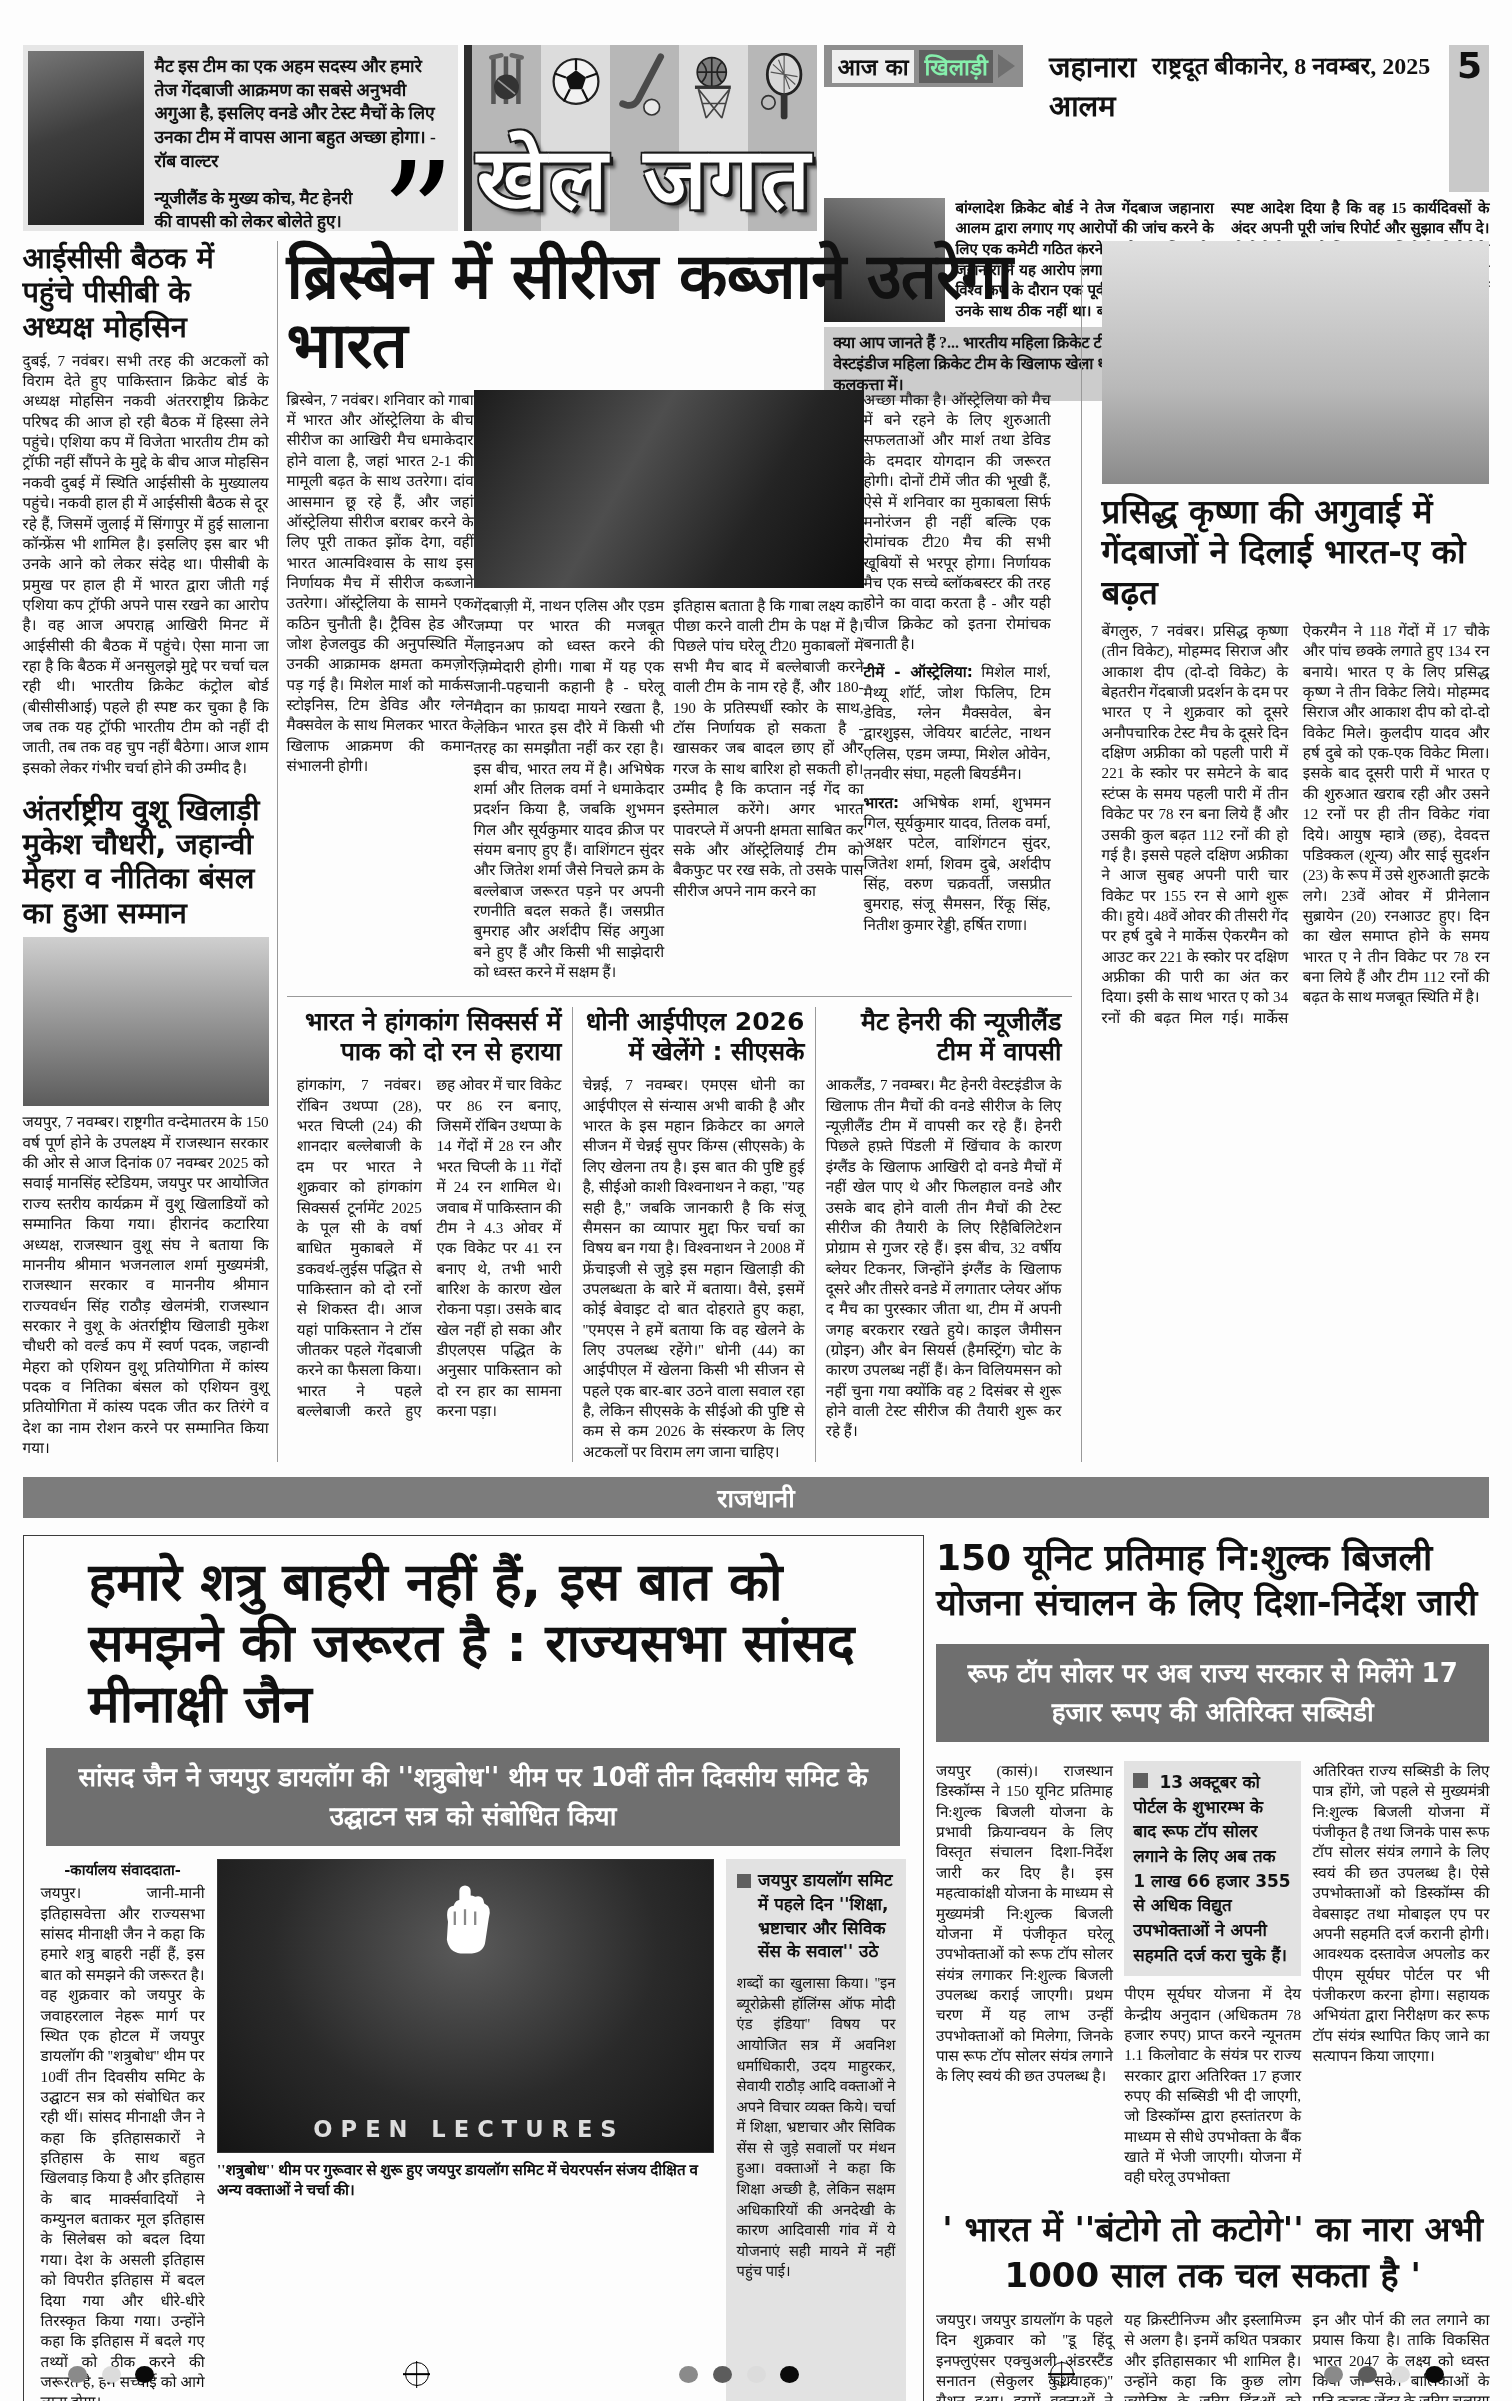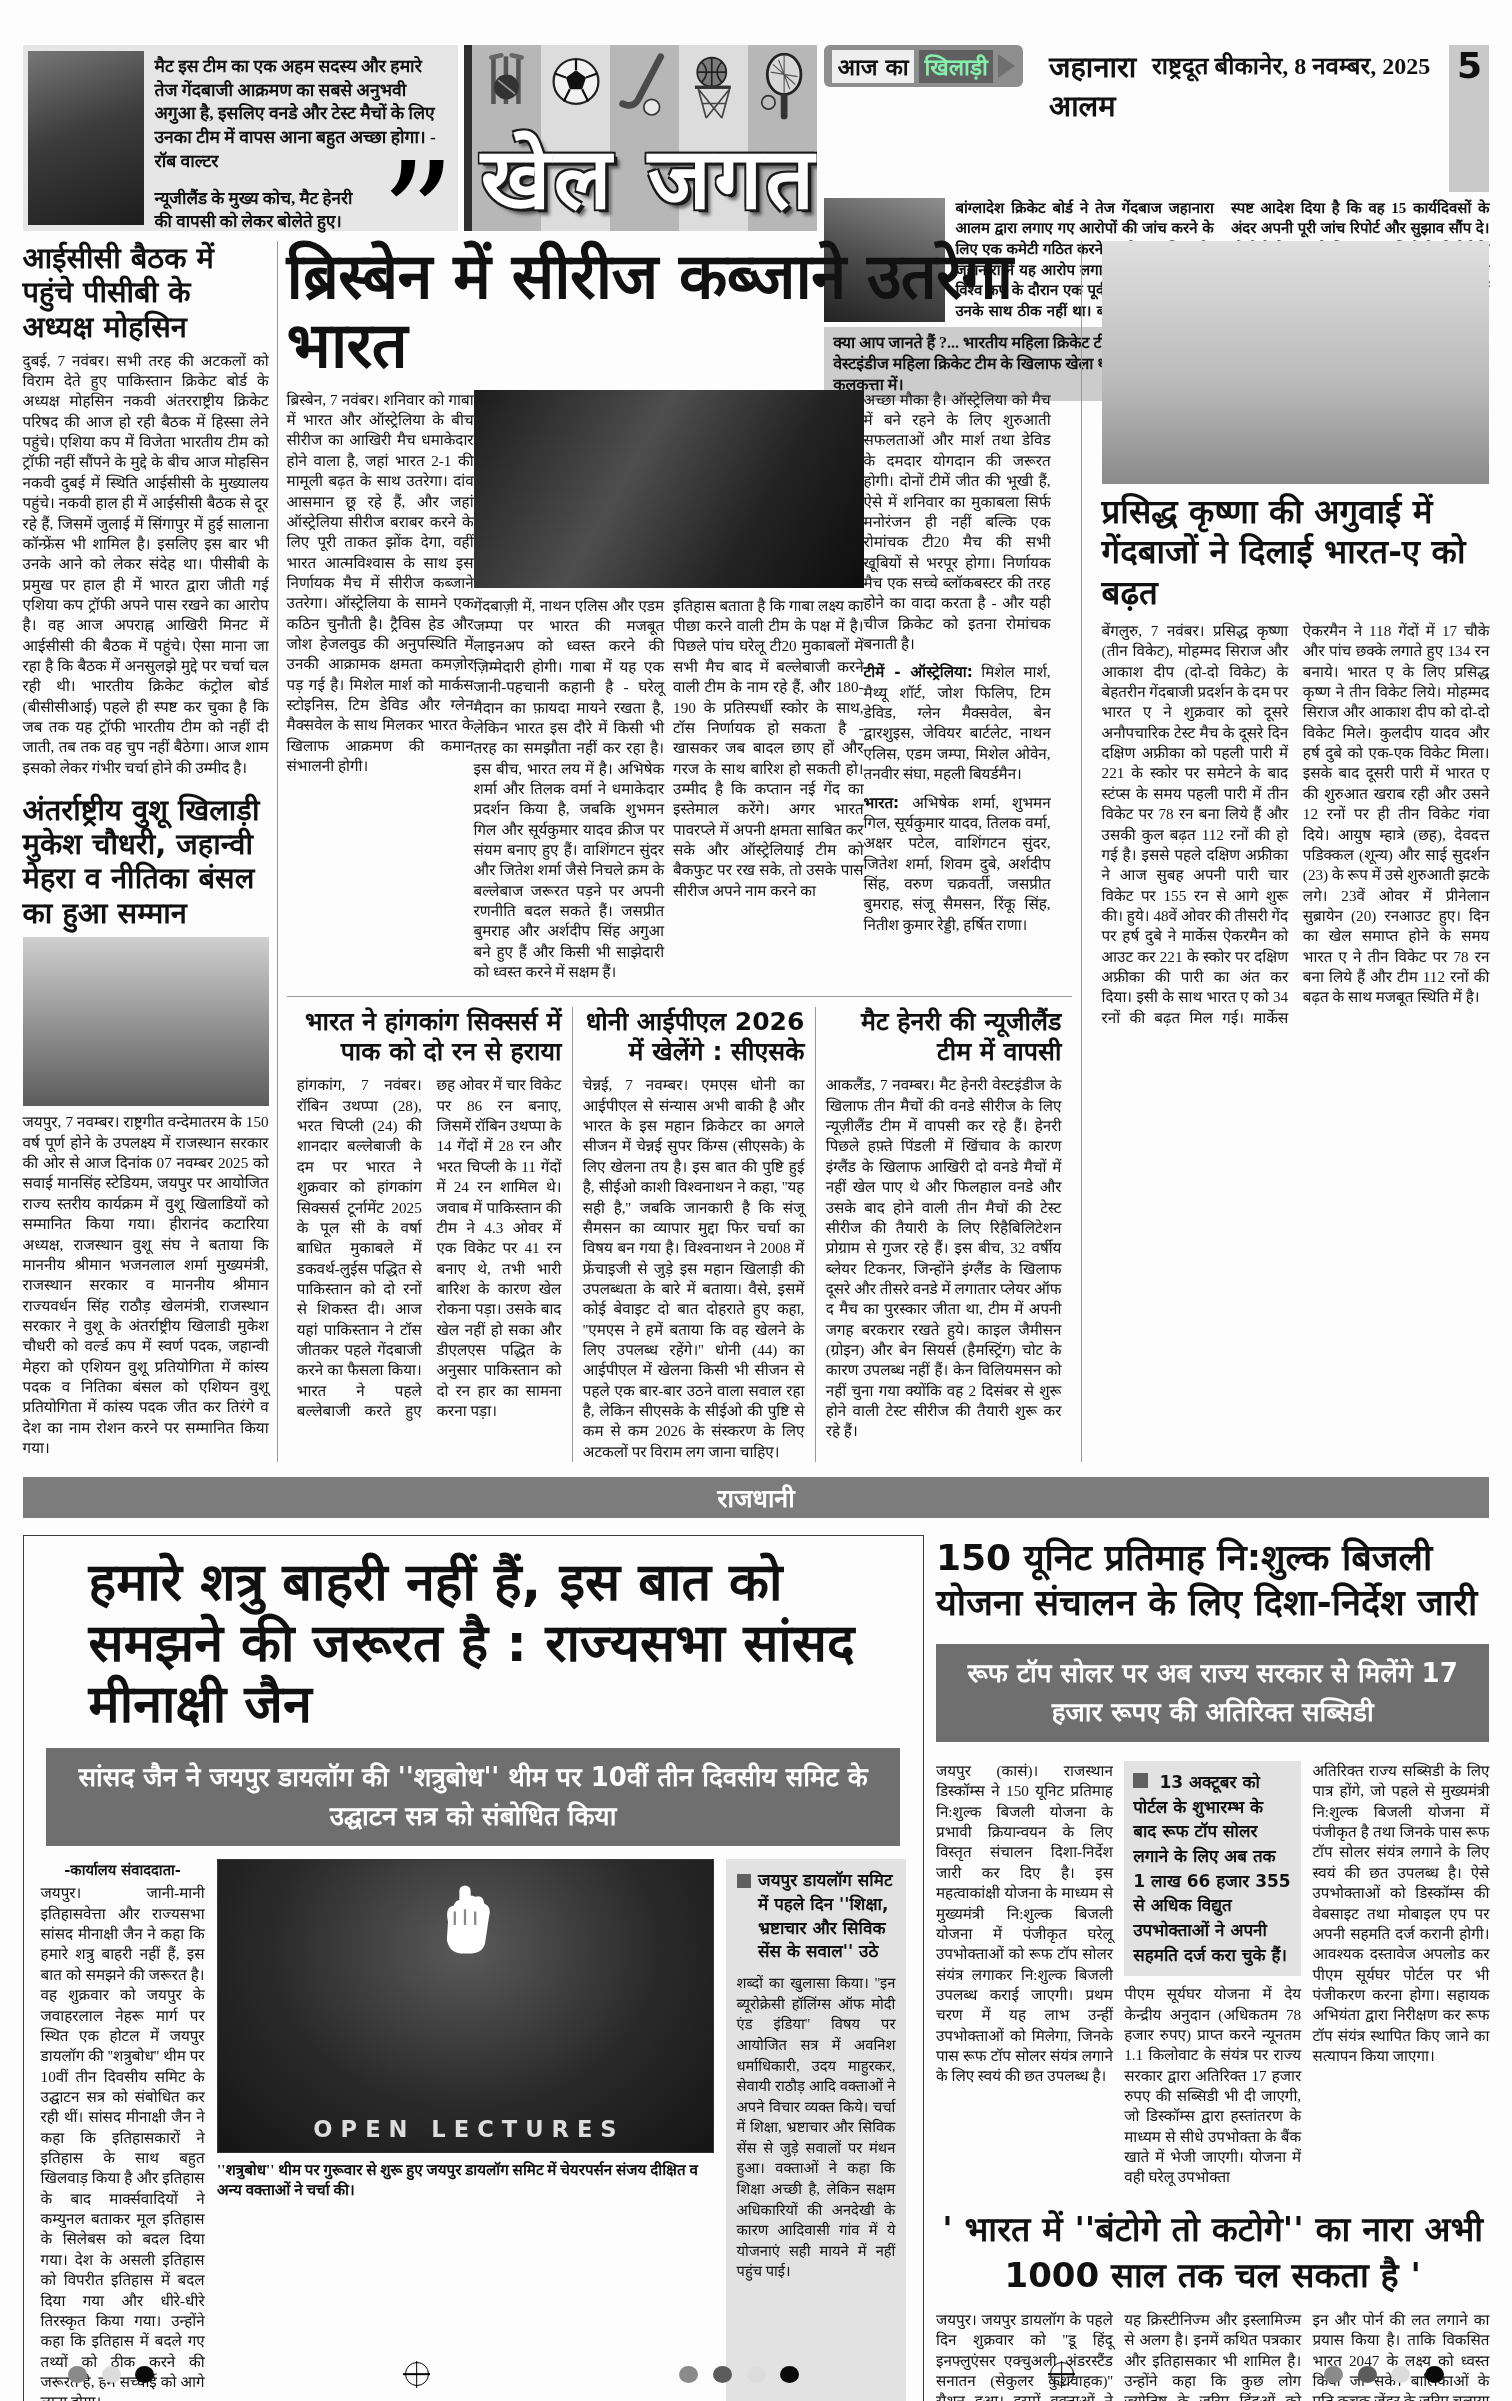--- a/index.html
+++ b/index.html
@@ -19,28 +19,28 @@
   .quote-texts { position:relative; flex:1; padding:4.5px 4.5px 0 2.3px; }
   .quote-main { font-size:17.5px; font-weight:bold; line-height:1.35; }
   .quote-attr { font-size:17px; font-weight:bold; margin-top:14.7px; width:72%; line-height:1.35; }
   .quote-glyph { position:absolute; right:-3.4px; bottom:-22.6px; font-size:147px; line-height:0.4; color:#000; font-family:"DejaVu Serif", serif; }
   .masthead { width:353px; position:relative; border-left:8px solid #2e2e2e; background:#cfcfcf; overflow:hidden; }
   .mast-stripes { position:absolute; inset:0; display:flex; }
   .mast-stripes .stripe { flex:1; padding-top:8px; display:flex; justify-content:center; }
   .stripe:nth-child(odd){ background:#b7b7b7; }
   .stripe:nth-child(even){ background:#dcdcdc; }
   .mast-title {
-    position:absolute; left:0; right:0; bottom:10.2px; text-align:right;
+    position:absolute; left:0; right:0; bottom:10.2px; text-align:center;
     font-family:"DejaVu Sans", sans-serif; font-weight:bold; font-size:85px; line-height:1;
     color:#fff; letter-spacing:3.4px;
     text-shadow: 3.4px 3.4px 0 #1a1a1a, -1.7px -1.7px 0 #1a1a1a, 1.7px -1.7px 0 #1a1a1a, -1.7px 1.7px 0 #1a1a1a, 5.6px 5.6px 3.4px rgba(0,0,0,.5);
   }
   .today-player { flex:1; display:flex; flex-direction:column; }
   .tp-top { display:flex; align-items:flex-start; gap:9px; }
-  .tp-badge { background:#8e8e8e; padding:4.5px 8px; display:flex; align-items:center; gap:4.5px; flex:none;border-radius:6px; }
+  .tp-badge { background:#8e8e8e; padding:4.5px 8px; display:flex; align-items:center; gap:4.5px; flex:none; }
   .tp-badge .w1 { background:#efefef; color:#111; font-weight:bold; font-size:22.6px; padding:1.1px 5.6px; font-family:"DejaVu Sans", sans-serif;}
   .tp-badge .w2 { background:#5f5f5f; color:#86efac; font-weight:bold; font-size:22.6px; padding:1.1px 5.6px; font-family:"DejaVu Sans", sans-serif;}
   .tp-arrow { width:0; height:0; border-top:12.4px solid transparent; border-bottom:12.4px solid transparent; border-left:17px solid #6f6f6f; }
   .tp-name { font-size:29px; font-weight:bold; font-family:"DejaVu Sans", sans-serif; margin:1.1px 5.6px 0 17px; }
   .tp-dateline { font-size:24px; font-weight:bold; margin-left:auto; margin-top:3.4px; white-space:nowrap; }
   .tp-pageno { width:40px; background:#c9c9c9; text-align:center; font-size:36px; font-weight:bold; font-family:"DejaVu Sans", sans-serif; margin-left:10.2px; flex:none; height:147px; }
   .tp-mid { display:flex; gap:10.2px; margin-top:5.6px; flex:1; }
   .tp-photo { width:121px; background:linear-gradient(200deg,#8f8f8f,#4a4a4a 55%,#222 100%); flex:none; }
   .tp-cols { flex:1; column-count:2; column-gap:17px; font-size:15px; font-weight:bold; line-height:1.38; text-align:justify; }
   .didyouknow { background:#cccccc; margin-top:5.6px; padding:5.6px 9px; font-size:16px; font-weight:bold; line-height:1.3; }

